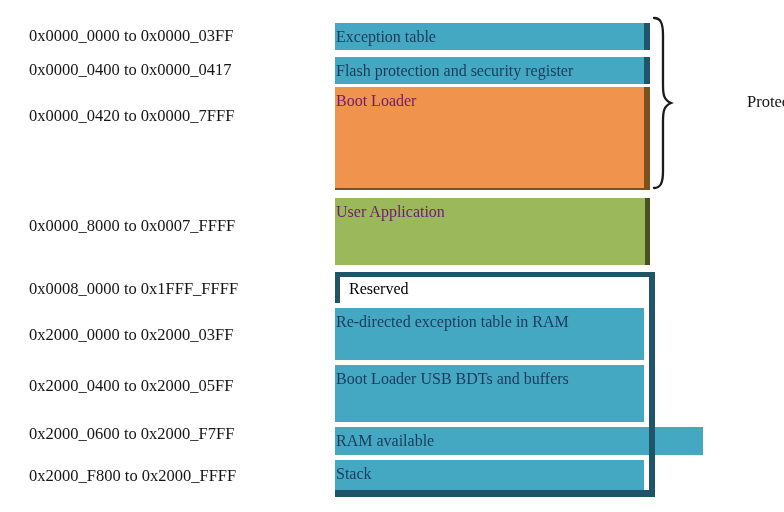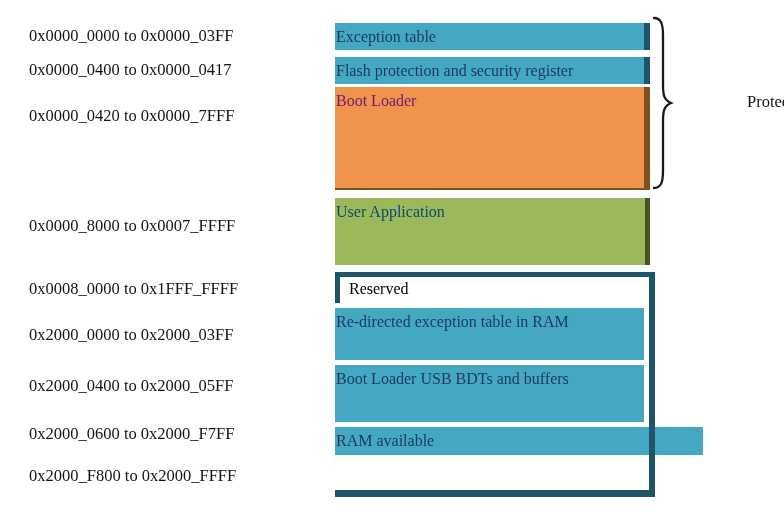--- a/index.html
+++ b/index.html
@@ -25,21 +25,21 @@
   .block {
     position:absolute; left:335px; width:315px;
     box-sizing:border-box; padding:4px 1px;
     font-size:16px; line-height:19px; white-space:nowrap;
   }
   .blue   { background:#45a8c3; color:#1b3a5c; border-right:6px solid #1e5568; }
   .b0{top:23px;  height:27px}
   .b1{top:57px;  height:27px}
   .b2{top:87px;  height:103px; background:#f0934c; color:#701a75;
       border-right:6px solid #7c511d; border-bottom:2px solid #7c511d;}
-  .b3{top:198px; height:67px;  background:#9bb95a; color:#0c4a6e;
+  .b3{top:198px; height:67px;  background:#9bb95a; color:#701a75;
       border-right:5px solid #4a531f;}
   .b4{top:272px; height:31px;  background:#ffffff; color:#000000; width:314px;
       border-top:5px solid #1e5568; border-left:5px solid #1e5568; padding:2px 9px;}
   .b5{top:308px; height:52px; width:309px; border-right:none;}
   .b6{top:365px; height:57px; width:309px; border-right:none;}
   .b7{top:427px; height:28px; width:368px; border-right:none;}
   .b8{top:460px; height:30px; width:309px; border-right:none;}
 
   
   .ram-right-bar  { position:absolute; left:649px; top:272px; width:6px;  height:225px; background:#1e5568; }
@@ -84,20 +84,23 @@
   </div>
   <div class="block blue b5">
     <span>Re-directed exception table in RAM</span>
   </div>
   <div class="block blue b6">
     <span>Boot Loader USB BDTs and buffers</span>
   </div>
   <div class="block blue b7">
     <span>RAM available</span>
   </div>
+  <div class="block blue b8">
+    <span>Stack</span>
+  </div>
 
   <div class="ram-right-bar"></div>
   <div class="ram-bottom-bar"></div>
 
   <svg class="brace" width="28" height="178" viewBox="0 0 28 178">
     <path d="M 4,2 C 11,2 13,8 13,19 L 13,69 C 13,79 14,84 21,87 C 14,90 13,95 13,105 L 13,155 C 13,166 11,172 4,172" fill="none" stroke="#1a1a1a" stroke-width="2.3" stroke-linecap="round"></path>
   </svg>
   <div class="protected-label">Protected</div>
 
 </div>

